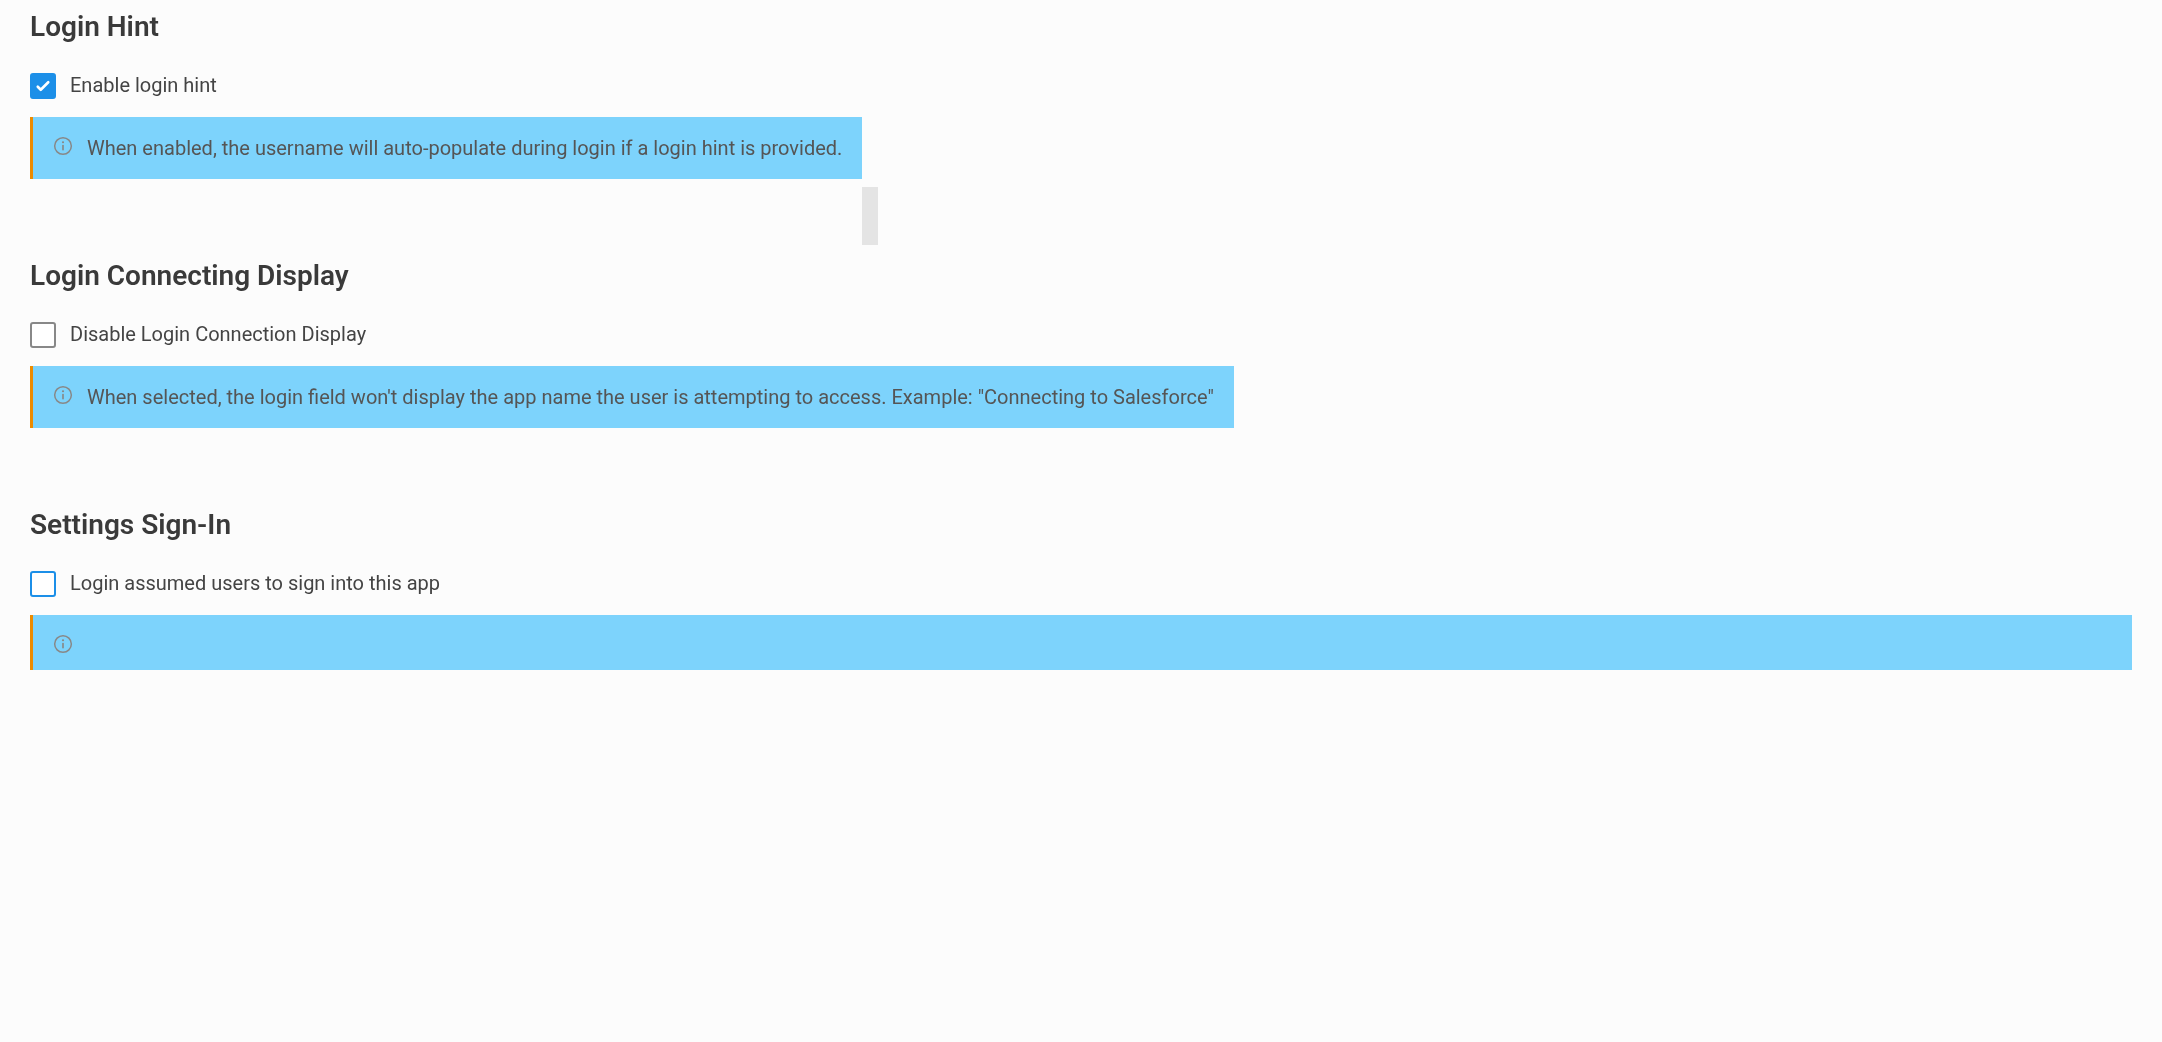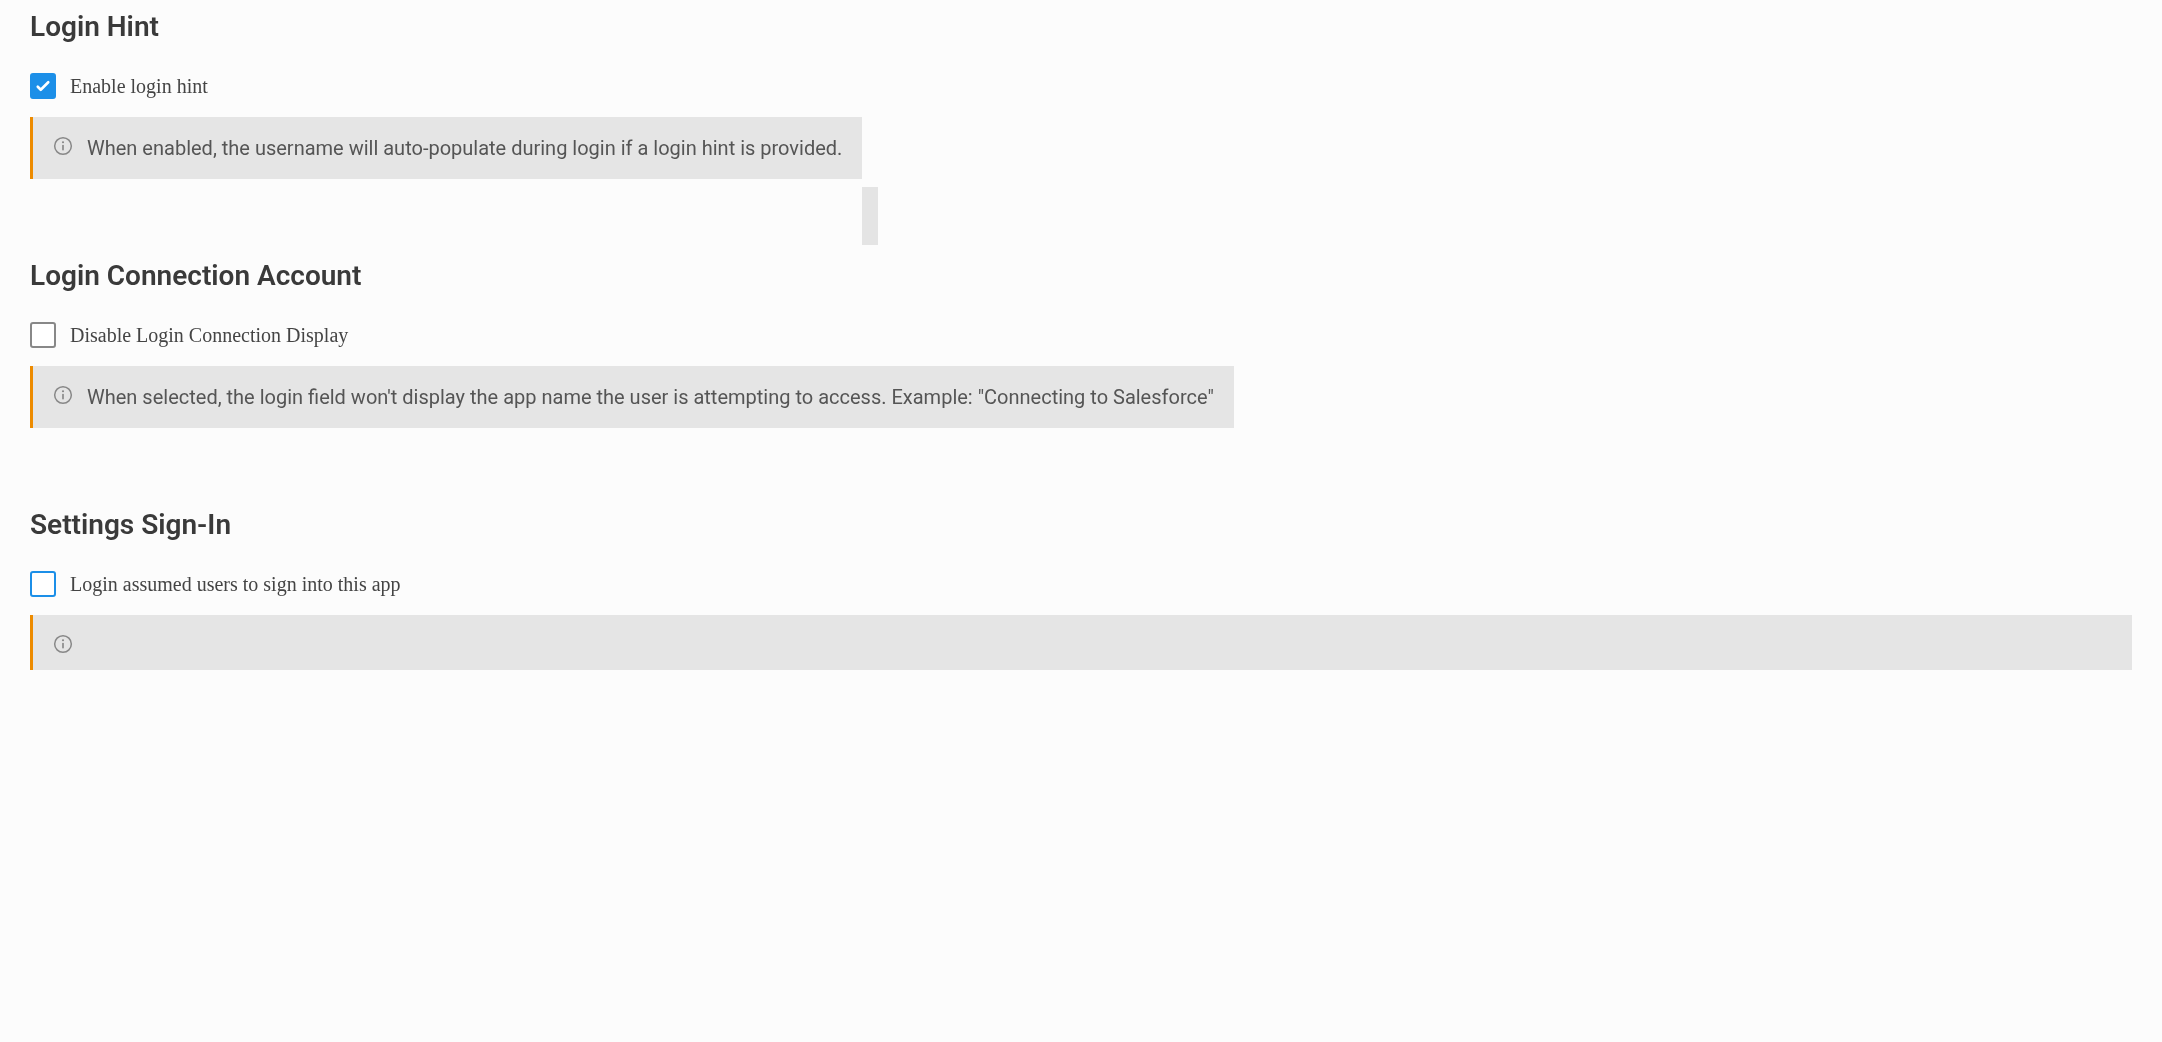--- a/index.html
+++ b/index.html
@@ -16,24 +16,23 @@
       margin-bottom: 20px;
     }
     .section-title {
       font-size: 28px;
       font-weight: 600;
       color: #3a3a3a;
       margin-bottom: 30px;
     }
     .checkbox-row {
       display: flex;
-      align-items: center;
+      align-items: flex-start;
       gap: 14px;
       margin-bottom: 18px;
-      font-family: Liberation Serif, serif;
     }
     .checkbox {
       width: 26px;
       height: 26px;
       border: 2px solid #888;
       border-radius: 3px;
       background: #fff;
       cursor: pointer;
       display: flex;
       align-items: center;
@@ -56,21 +55,21 @@
       display: block;
     }
     .checkbox-label {
       font-size: 20px;
       color: #444;
     }
     .info-box {
       display: inline-flex;
       align-items: flex-start;
       gap: 14px;
-      background: #e5e5e5;
+      background: #7dd3fc;
       border-left: 3px solid #ed8b00;
       padding: 16px 20px;
       font-size: 20px;
       color: #555;
       line-height: 1.5;
       max-width: 100%;
     }
     .info-box.full-width {
       display: flex;
       width: 100%;
@@ -112,21 +111,21 @@
       <circle cx="12" cy="7.5" r="1.3" fill="#888"></circle>
       <rect x="11" y="10.5" width="2" height="7" rx="1" fill="#888"></rect>
     </svg>
     <span class="info-text">When enabled, the username will auto-populate during login if a login hint is provided.</span>
   </div>
 </div>
 
 <div class="scroll-stub"></div>
 
 <div class="section">
-  <h2 class="section-title">Login Connection Account</h2>
+  <h2 class="section-title">Login Connecting Display</h2>
   <div class="checkbox-row">
     <div class="checkbox">
       
     </div>
     <span class="checkbox-label">Disable Login Connection Display</span>
   </div>
   <div class="info-box">
     <svg class="info-icon" viewBox="0 0 24 24">
       <circle cx="12" cy="12" r="10" fill="none" stroke="#888" stroke-width="1.8"></circle>
       <circle cx="12" cy="7.5" r="1.3" fill="#888"></circle>

